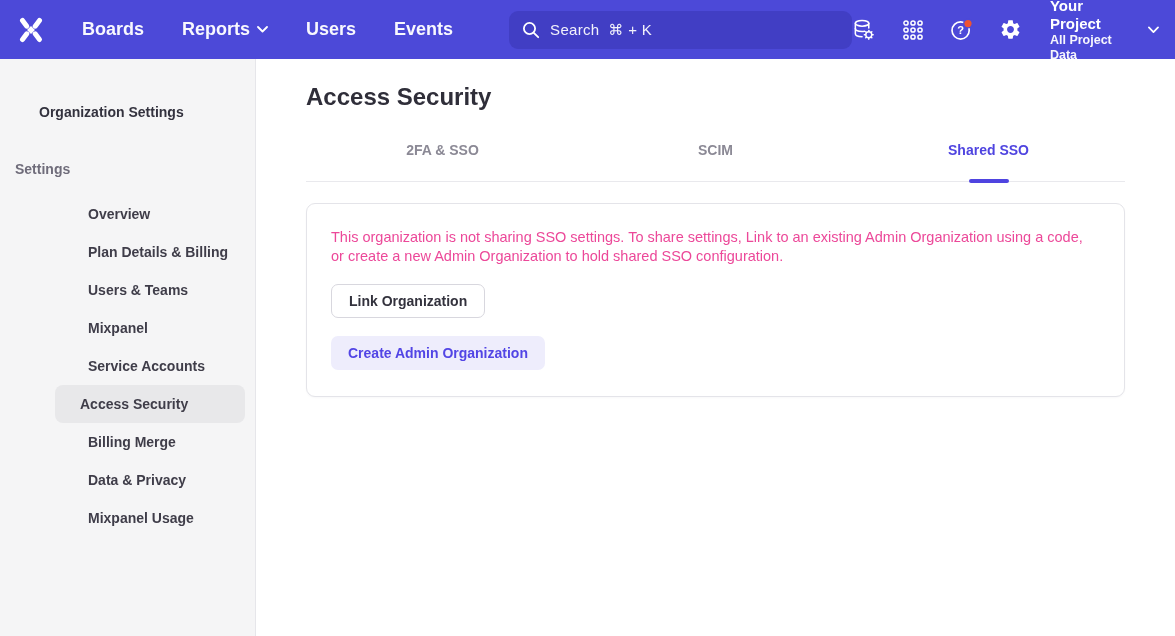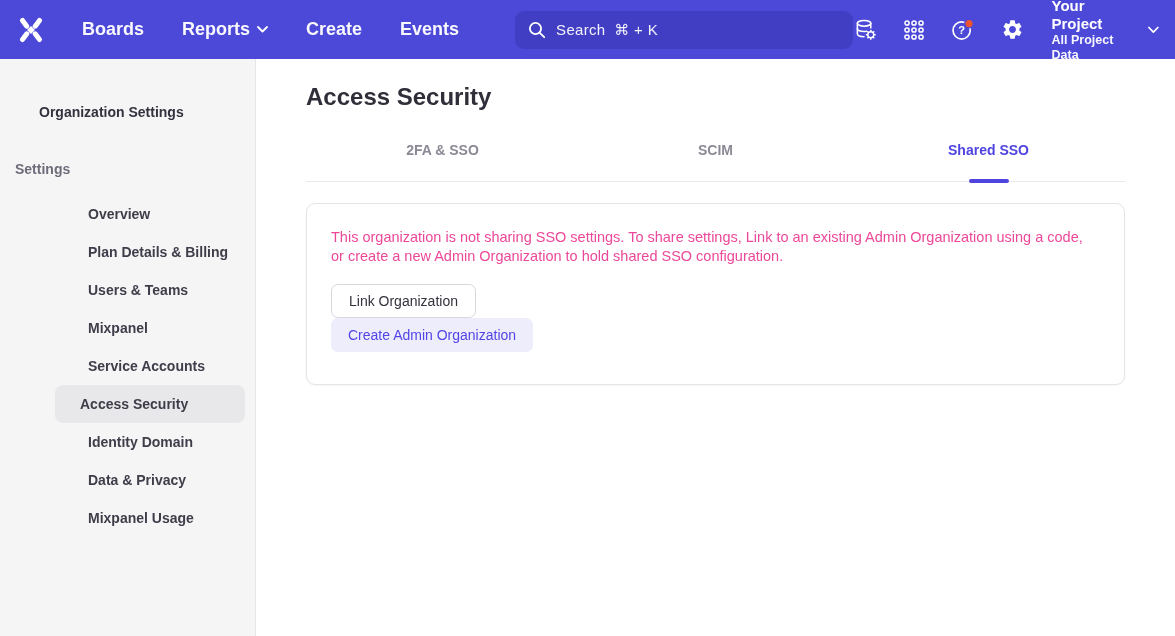--- a/index.html
+++ b/index.html
@@ -45,23 +45,23 @@
   .tab { flex:1 1 0; display:flex; align-items:flex-start; justify-content:center;
     font-size:14px; font-weight:600; color:#8b8995; cursor:pointer; position:relative; }
   .tab.active { color:#4f44e0; font-weight:700; }
   .tab .underline { position:absolute; bottom:-2px; width:40px; height:4px;
     border-radius:3px; background:#4f44e0; left:50%; transform:translateX(-50%); }
 
   .card { margin-top:21px; border:1px solid #e4e4e9; border-radius:9px; background:#fff;
     padding:24px 24px 26px 24px; min-height:182px; box-shadow:0 1px 2px rgba(40,40,60,0.03); }
   .card p { font-size:14.5px; line-height:19px; color:#ec4899; max-width:762px; }
   .btn { display:block; height:34px; border-radius:7px; font-family:inherit;
-    font-size:14px; font-weight:400; cursor:pointer; padding:0 17px; }
+    font-size:14px; font-weight:700; cursor:pointer; padding:0 17px; }
   .btn-link { margin-top:18px; background:#fff; border:1px solid #d8d7de; color:#33323d; }
-  .btn-create { margin-top:0; background:#eeedfc; border:none; color:#5245e5; }
+  .btn-create { margin-top:18px; background:#eeedfc; border:none; color:#5245e5; }
 </style>
 </head>
 <body>
 
 <div class="app">
 
   <header class="topnav">
 
     <div class="logo">
       <svg width="28" height="28" viewBox="0 0 28 28">
@@ -76,21 +76,21 @@
     </div>
 
     <nav class="navlinks">
       <a>Boards</a>
       <a>
         <span>Reports</span>
         <svg width="11" height="7" viewBox="0 0 11 7">
           <path d="M1 1 L5.5 5.5 L10 1" fill="none" stroke="#fff" stroke-width="1.8" stroke-linecap="round" stroke-linejoin="round"></path>
         </svg>
       </a>
-      <a>Create</a>
+      <a>Users</a>
       <a>Events</a>
     </nav>
 
     <div class="search">
       <svg width="18" height="18" viewBox="0 0 18 18">
         <circle cx="7.5" cy="7.5" r="5.6" fill="none" stroke="#fff" stroke-width="1.8"></circle>
         <line x1="11.8" y1="11.8" x2="16.2" y2="16.2" stroke="#fff" stroke-width="1.8" stroke-linecap="round"></line>
       </svg>
       <input placeholder="Search  ⌘ + K" style="">
     </div>
@@ -168,21 +168,21 @@
     <aside class="sidebar">
       <h1>Organization Settings</h1>
       <div class="side-section">Settings</div>
       <ul class="side-list">
         <li class="side-item">Overview</li>
         <li class="side-item">Plan Details &amp; Billing</li>
         <li class="side-item">Users &amp; Teams</li>
         <li class="side-item">Mixpanel</li>
         <li class="side-item">Service Accounts</li>
         <li class="side-item active">Access Security</li>
-        <li class="side-item">Identity Domain</li>
+        <li class="side-item">Billing Merge</li>
         <li class="side-item">Data &amp; Privacy</li>
         <li class="side-item">Mixpanel Usage</li>
       </ul>
     </aside>
 
     <main>
       <h2 class="page-title">Access Security</h2>
 
       <div class="tabs">
         <div class="tab">2FA &amp; SSO</div>

